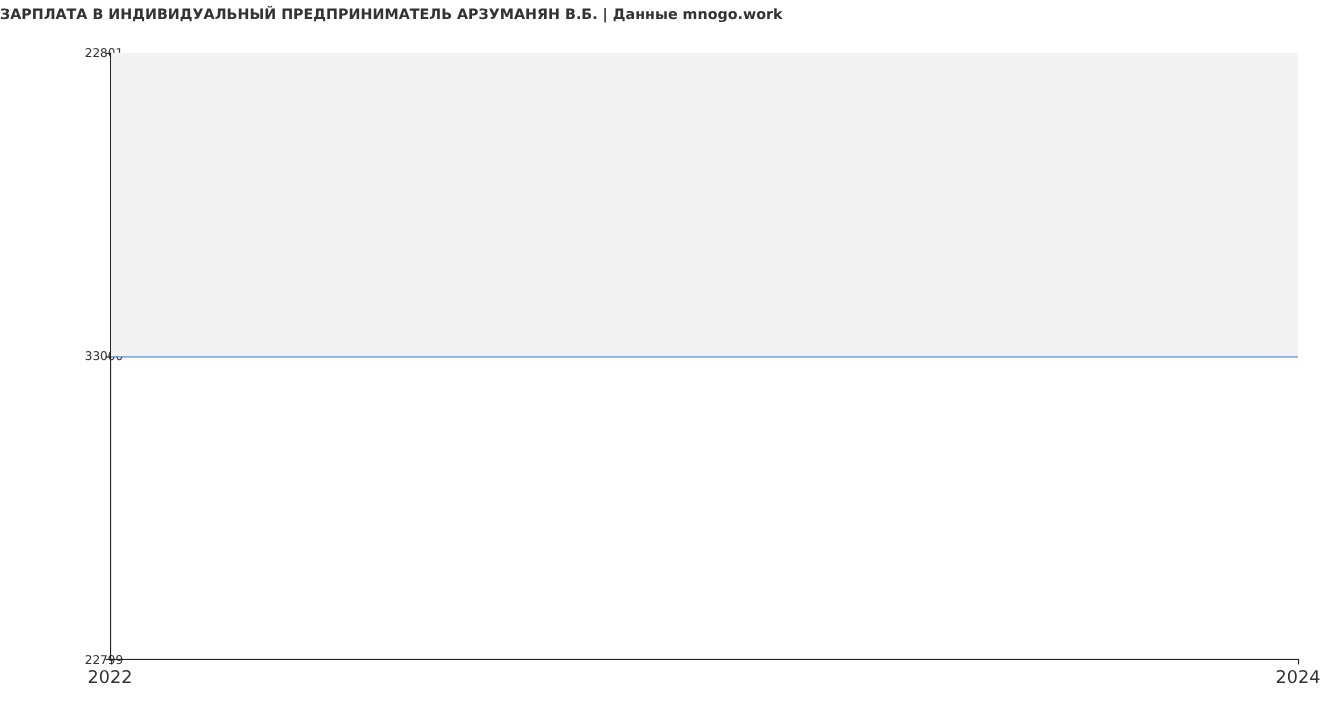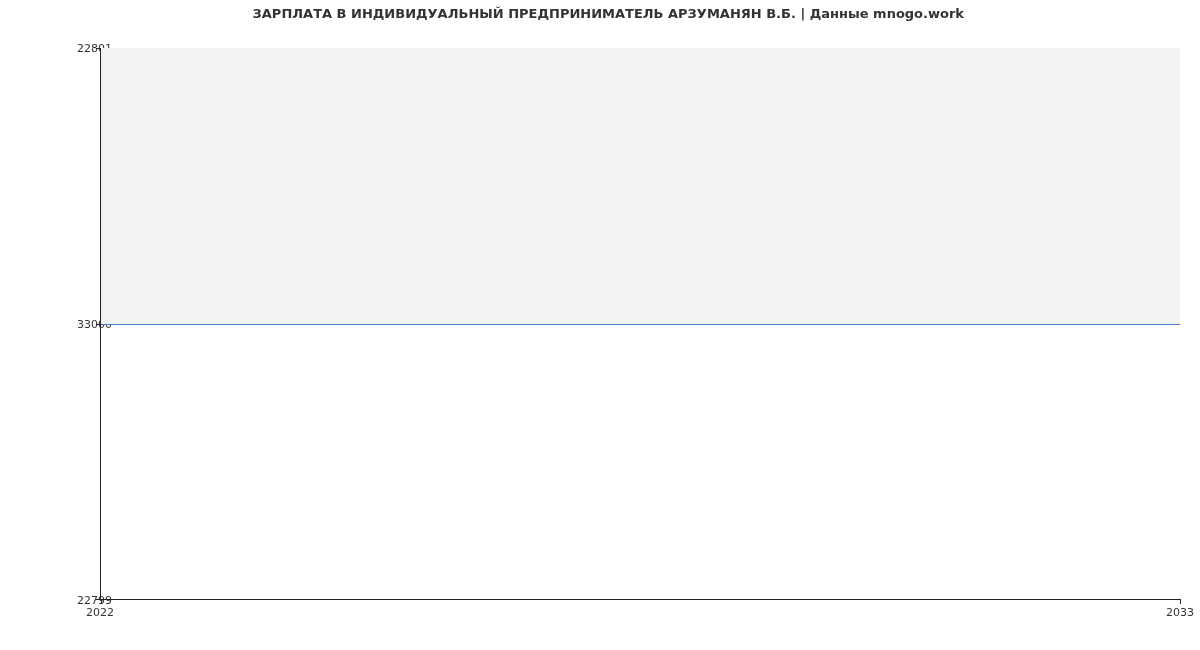--- a/index.html
+++ b/index.html
@@ -15,21 +15,21 @@
   .chart-wrap {
     position: relative;
     width: 1200px;
     height: 650px;
   }
   .title {
     position: absolute;
     top: 6px;
     left: 0;
     width: 964px;
-    text-align: right;
+    text-align: left;
     font-size: 13px;
     font-weight: 600;
     color: #333333;
   }
   .axes {
     position: absolute;
     left: 100px;
     top: 48px;
     width: 1080px;   
     height: 552px;   
@@ -58,21 +58,21 @@
     transform: translateY(-50%);
     font-size: 11px;
     color: #333333;
     text-align: right;
     width: 80px;
   }
   .xtick-label {
     position: absolute;
     top: 606px; 
     transform: translateX(-50%);
-    font-size: 11px;
+    font-size: 16px;
     color: #333333;
   }
   
   .area-fill {
     position: absolute;
     left: 0;
     top: 0;
     width: 100%;
     background: #f2f2f2;
   }
@@ -90,21 +90,21 @@
 
 <div class="chart-wrap">
 
   <div class="title">ЗАРПЛАТА В ИНДИВИДУАЛЬНЫЙ ПРЕДПРИНИМАТЕЛЬ АРЗУМАНЯН В.Б. | Данные mnogo.work</div>
 
   <div class="ytick-label" style="top:48px;">22801</div>
   <div class="ytick-label" style="top:324px;">33000</div>
   <div class="ytick-label" style="top:600px;">22799</div>
 
   <div class="xtick-label" style="left:100px;">2022</div>
-  <div class="xtick-label" style="left:1180px;">2033</div>
+  <div class="xtick-label" style="left:1180px;">2024</div>
 
   <div class="axes">
 
     <div class="area-fill" style="height:276px;"></div>
 
     <div class="data-line" style="top:276px;" stroke="#4a7fd1"></div>
 
     <div class="ytick" style="top:0px;"></div>
     <div class="ytick" style="top:276px;"></div>
     <div class="ytick" style="top:551px;"></div>

